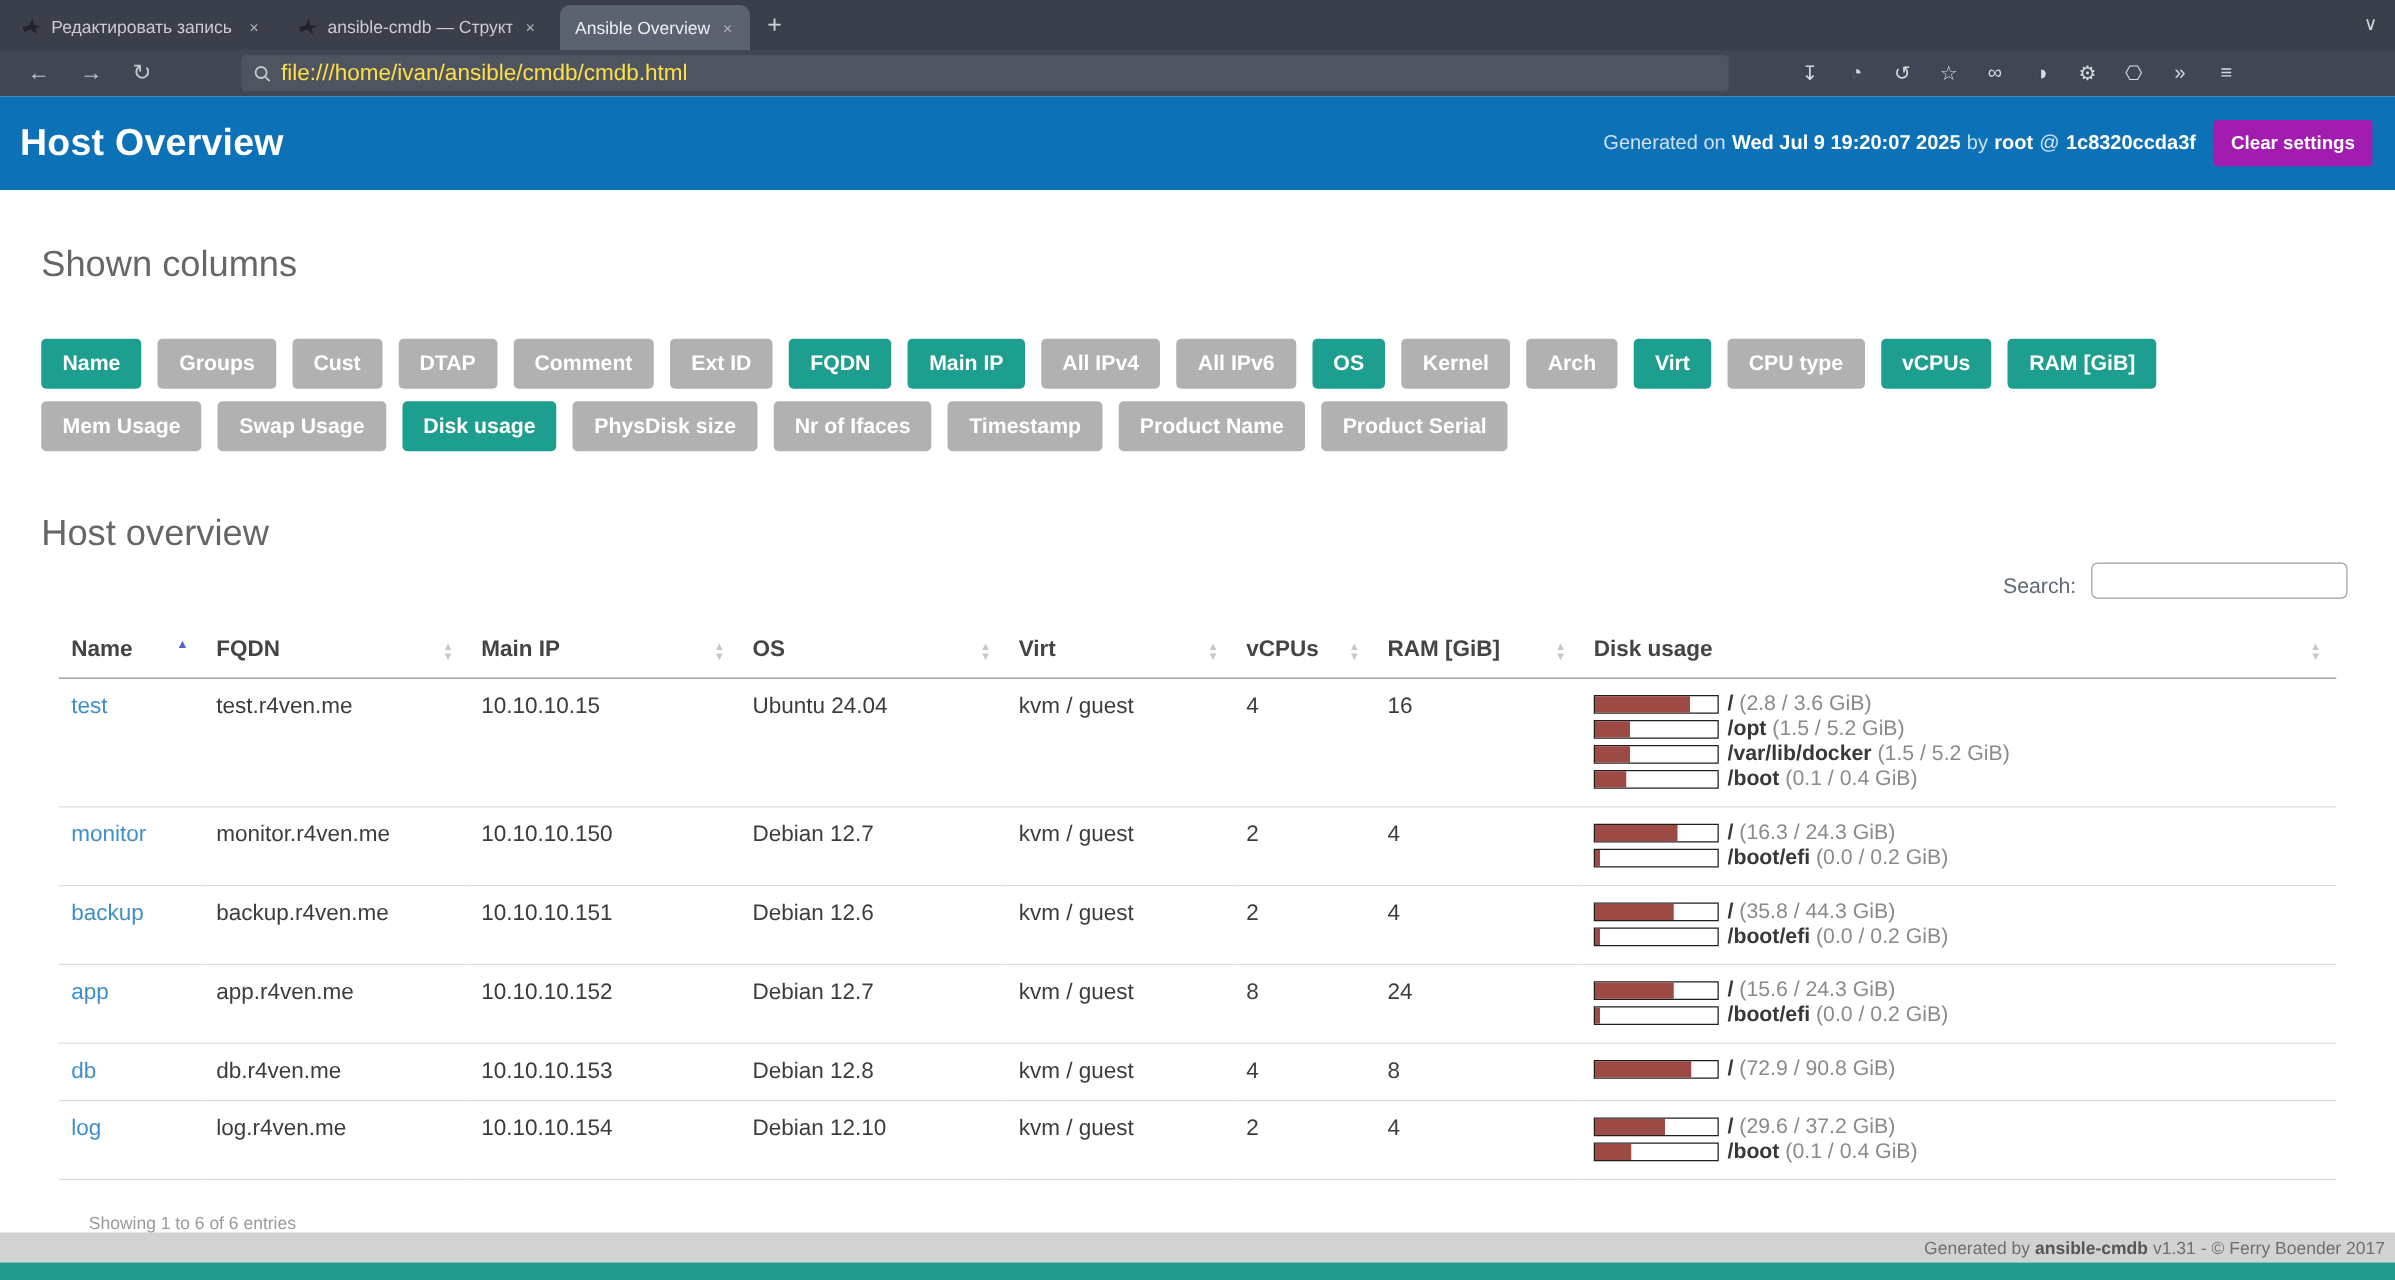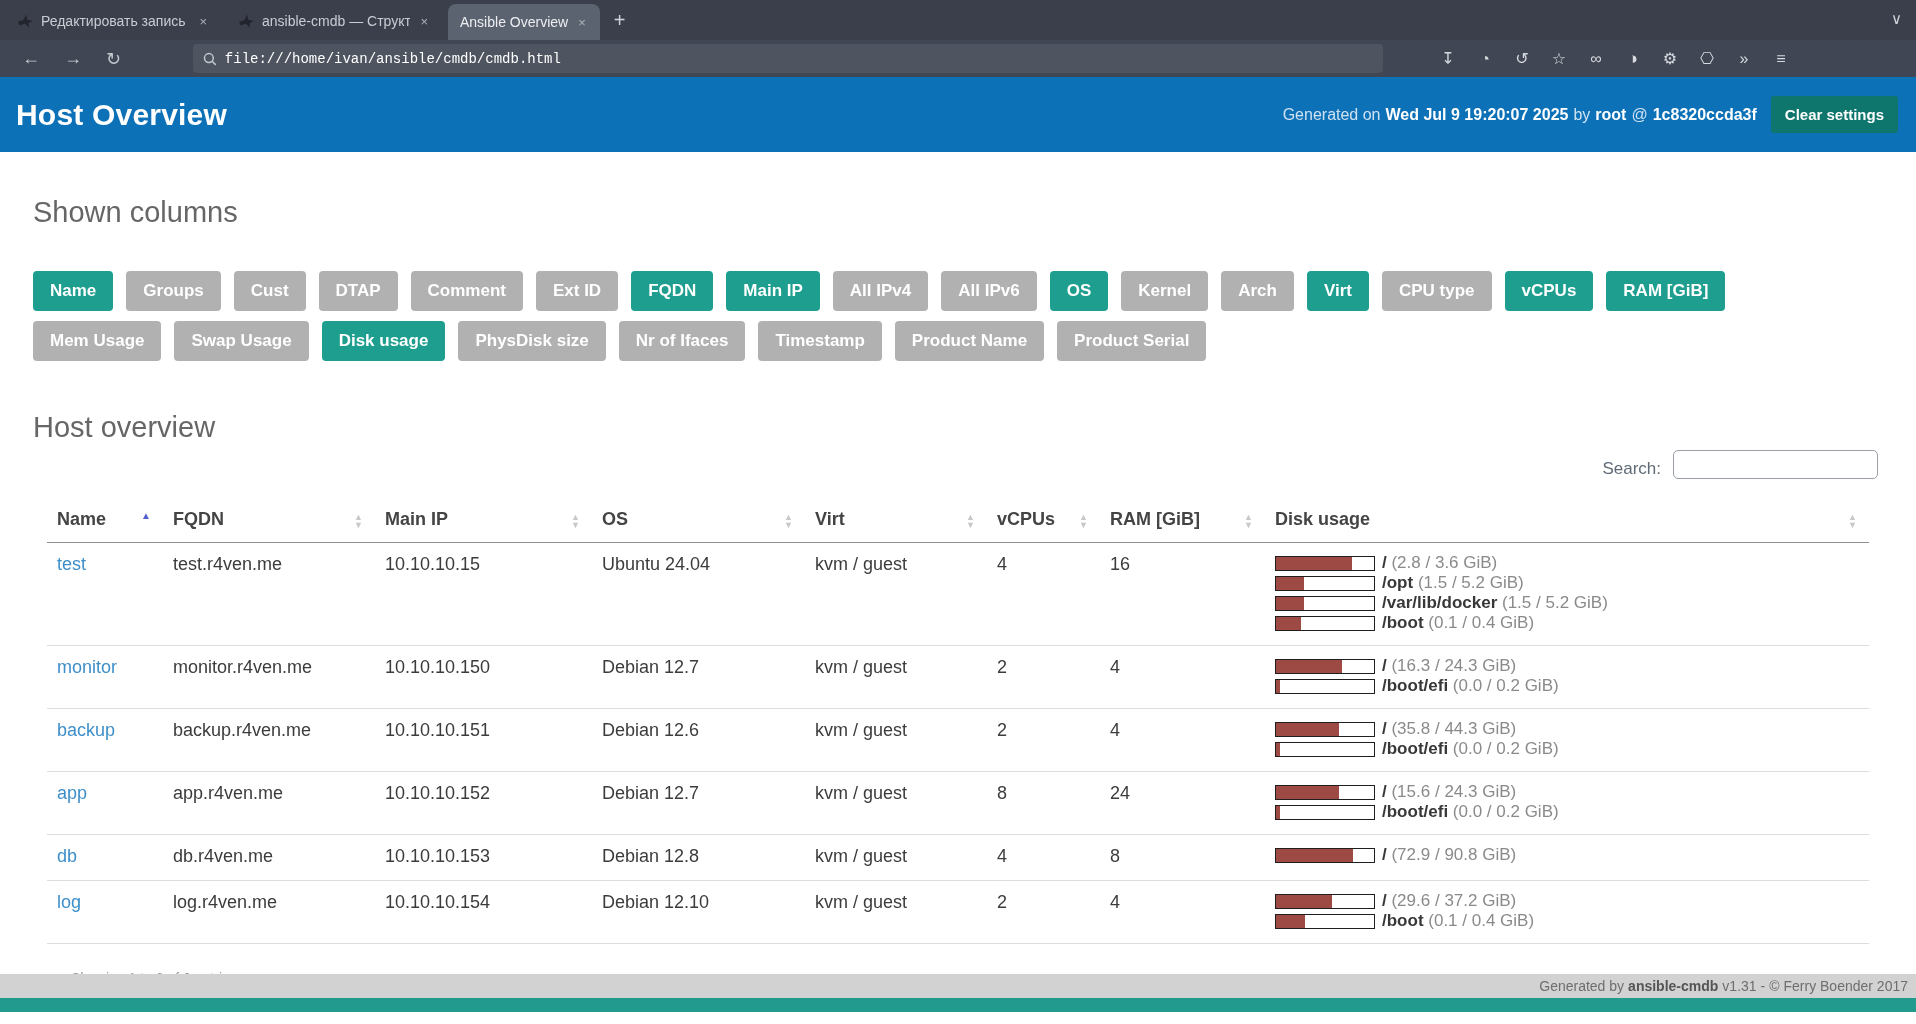--- a/index.html
+++ b/index.html
@@ -16,34 +16,34 @@
   .favicon { width:15px; height:13px; background:#21242c; flex:0 0 auto;
     clip-path:polygon(0 55%, 35% 45%, 55% 0, 60% 40%, 100% 50%, 70% 65%, 75% 100%, 45% 70%, 10% 85%); }
   .tab .close { font-size:13px; color:#aeb2ba; padding:0 2px; }
   .newtab { color:#cfd3da; font-size:20px; padding:0 14px; align-self:center; cursor:pointer; }
   .alltabs { position:absolute; right:14px; top:10px; color:#cfd3da; font-size:15px; cursor:pointer; }
 
   .toolbar { height:37px; background:#404653; display:flex; align-items:center; padding:0 10px; }
   .navbtn { color:#c4c8cf; font-size:18px; padding:0 12px; cursor:pointer; }
   .urlbox { margin-left:60px; width:1190px; height:29px; background:#4f5560; border-radius:4px;
     display:flex; align-items:center; padding:0 10px; gap:8px; }
-  .urlbox input { background:transparent; border:none; outline:none; color:#ffffff; font-size:14px;
-    width:100%; font-family:Liberation Mono, monospace; }
+  .urlbox input { background:transparent; border:none; outline:none; color:#fde047; font-size:18px;
+    width:100%; font-family:Liberation Sans, sans-serif; }
   .tool-icons { margin-left:auto; display:flex; align-items:center; gap:7px; padding-right:110px; }
   .tico { width:30px; height:28px; display:flex; align-items:center; justify-content:center;
     color:#d6d9de; font-size:16px; cursor:pointer; }
   .tico.wolf { font-size:17px; }
 
   
   .appheader { height:75px; background:#0d71b8; color:#fff; display:flex; align-items:center;
     padding:0 18px 0 16px; }
   .appheader h1 { font-size:30px; font-weight:bold; letter-spacing:0.2px; }
   .gen { margin-left:auto; font-size:16px; color:#cfe2f2; display:flex; gap:5px; align-items:center; white-space:nowrap;justify-content:center; }
   .gen b { color:#fff; }
-  .clearbtn { margin-left:14px; background:#0f766e; color:#fff; border:none; border-radius:3px;
+  .clearbtn { margin-left:14px; background:#a21caf; color:#fff; border:none; border-radius:3px;
     font-size:15px; font-weight:bold; padding:10px 14px; cursor:pointer;
     font-family:"Liberation Sans",sans-serif; }
 
   
   .content { padding:0 33px; }
   h2.sect { font-size:29px; font-weight:400; color:#666; }
   #shown-title { margin-top:44px; }
   .btnrow { display:flex; flex-wrap:nowrap; margin-top:0; }
   #btnrow1 { margin-top:42px; }
   #btnrow2 { margin-top:10px; }
@@ -77,21 +77,21 @@
   .diskline { display:flex; align-items:center; gap:7px; height:18px; }
   .diskline + .diskline { margin-top:2px; }
   .bar { width:100px; height:15px; border:1px solid #1f1f1f; background:#fff; flex:0 0 auto; }
   .fill { height:100%; background:#9d4a45; }
   .dtxt { font-size:17px; color:#8a8a8a; white-space:nowrap; }
   .dtxt b { color:#383838; }
 
   .status { font-size:14px; color:#9a9a9a; margin:26px 0 0 24px; }
 
   
-  .footwrap { position:absolute; left:0; bottom:12px; width:100%; }
+  .footwrap { position:absolute; left:0; bottom:0; width:100%; }
   .footbar { height:24px; background:#d2d2d2; display:flex; align-items:center;
     justify-content:flex-end; padding-right:8px; font-size:14px; color:#6e6e6e; gap:4px; }
   .footbar b { color:#555; }
   .footstrip { height:14px; background:#229a8d; }
 </style>
 </head>
 <body>
 
 <div class="tabbar">
   <div id="tabs" style="display: flex;">

